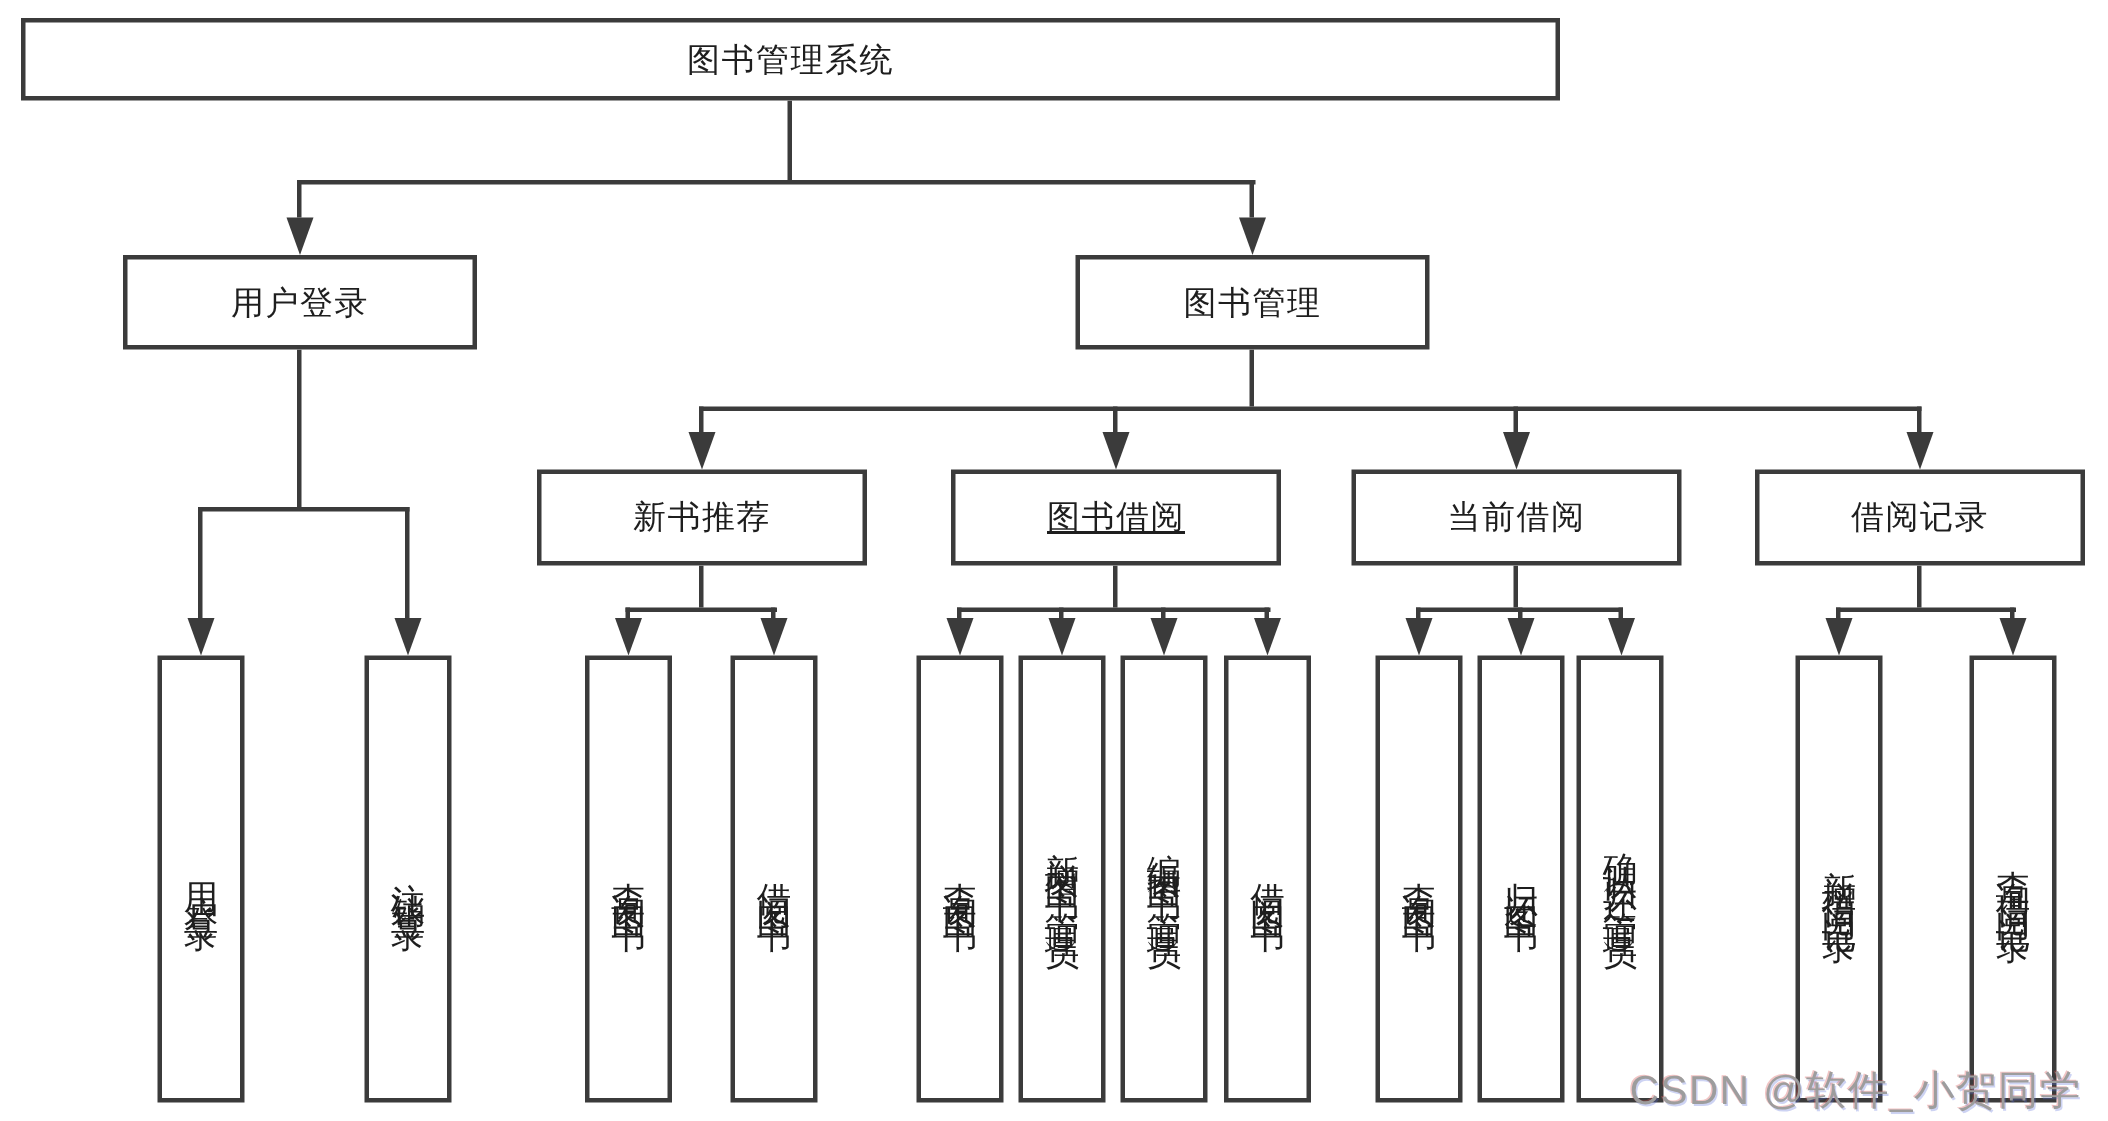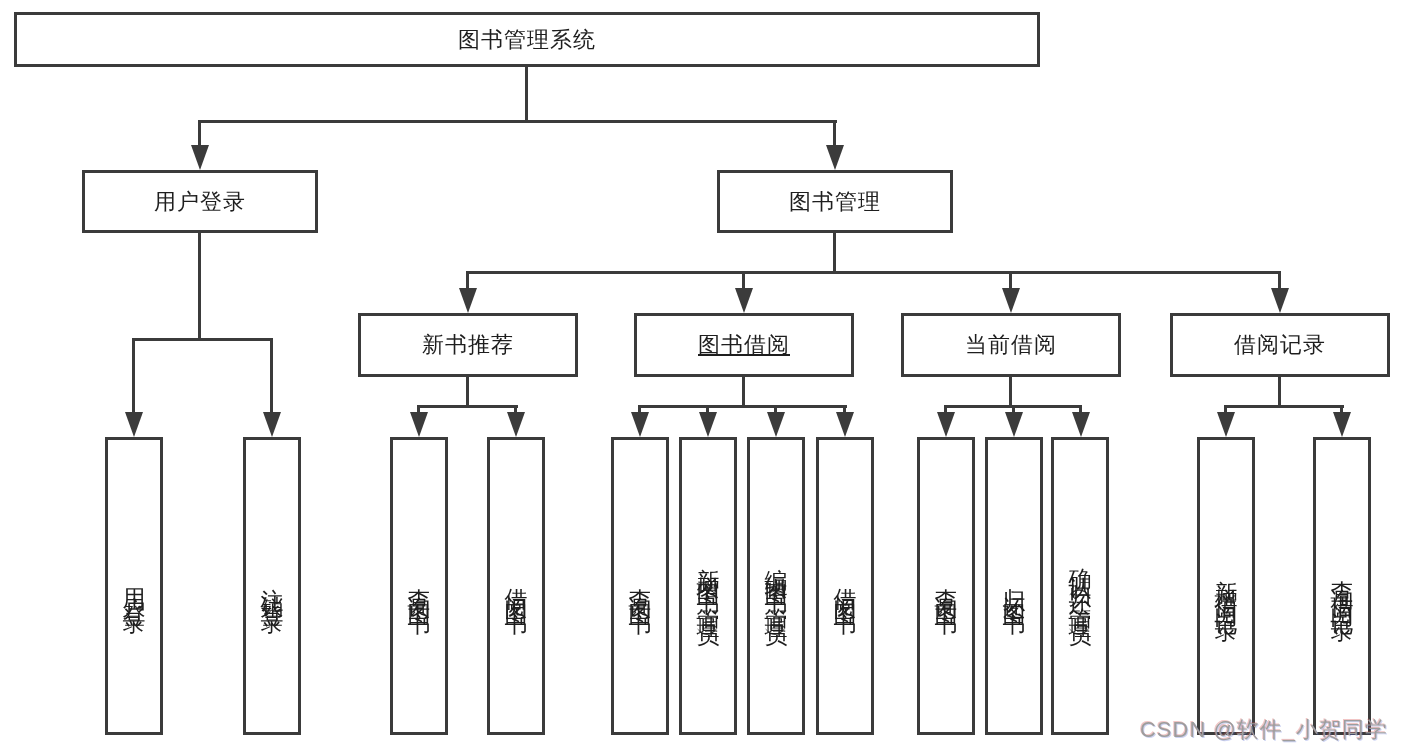--- a/index.html
+++ b/index.html
@@ -55,21 +55,21 @@
     width: 0; height: 0;
     border-left: 9px solid transparent;
     border-right: 9px solid transparent;
     border-top: 25px solid var(--line);
   }
 
   .watermark {
     position: absolute;
     right: 10px;
     bottom: 2px;
-    font-size: 22px;
+    font-size: 27px;
     color: var(--watermark);
     letter-spacing: 1px;
     text-shadow: -1px -1px 0 rgba(216, 90, 90, 0.35), 1px 1px 0 rgba(90, 110, 216, 0.30);
     z-index: 5;
     white-space: nowrap;
   }
 </style>
 </head>
 <body>
 

